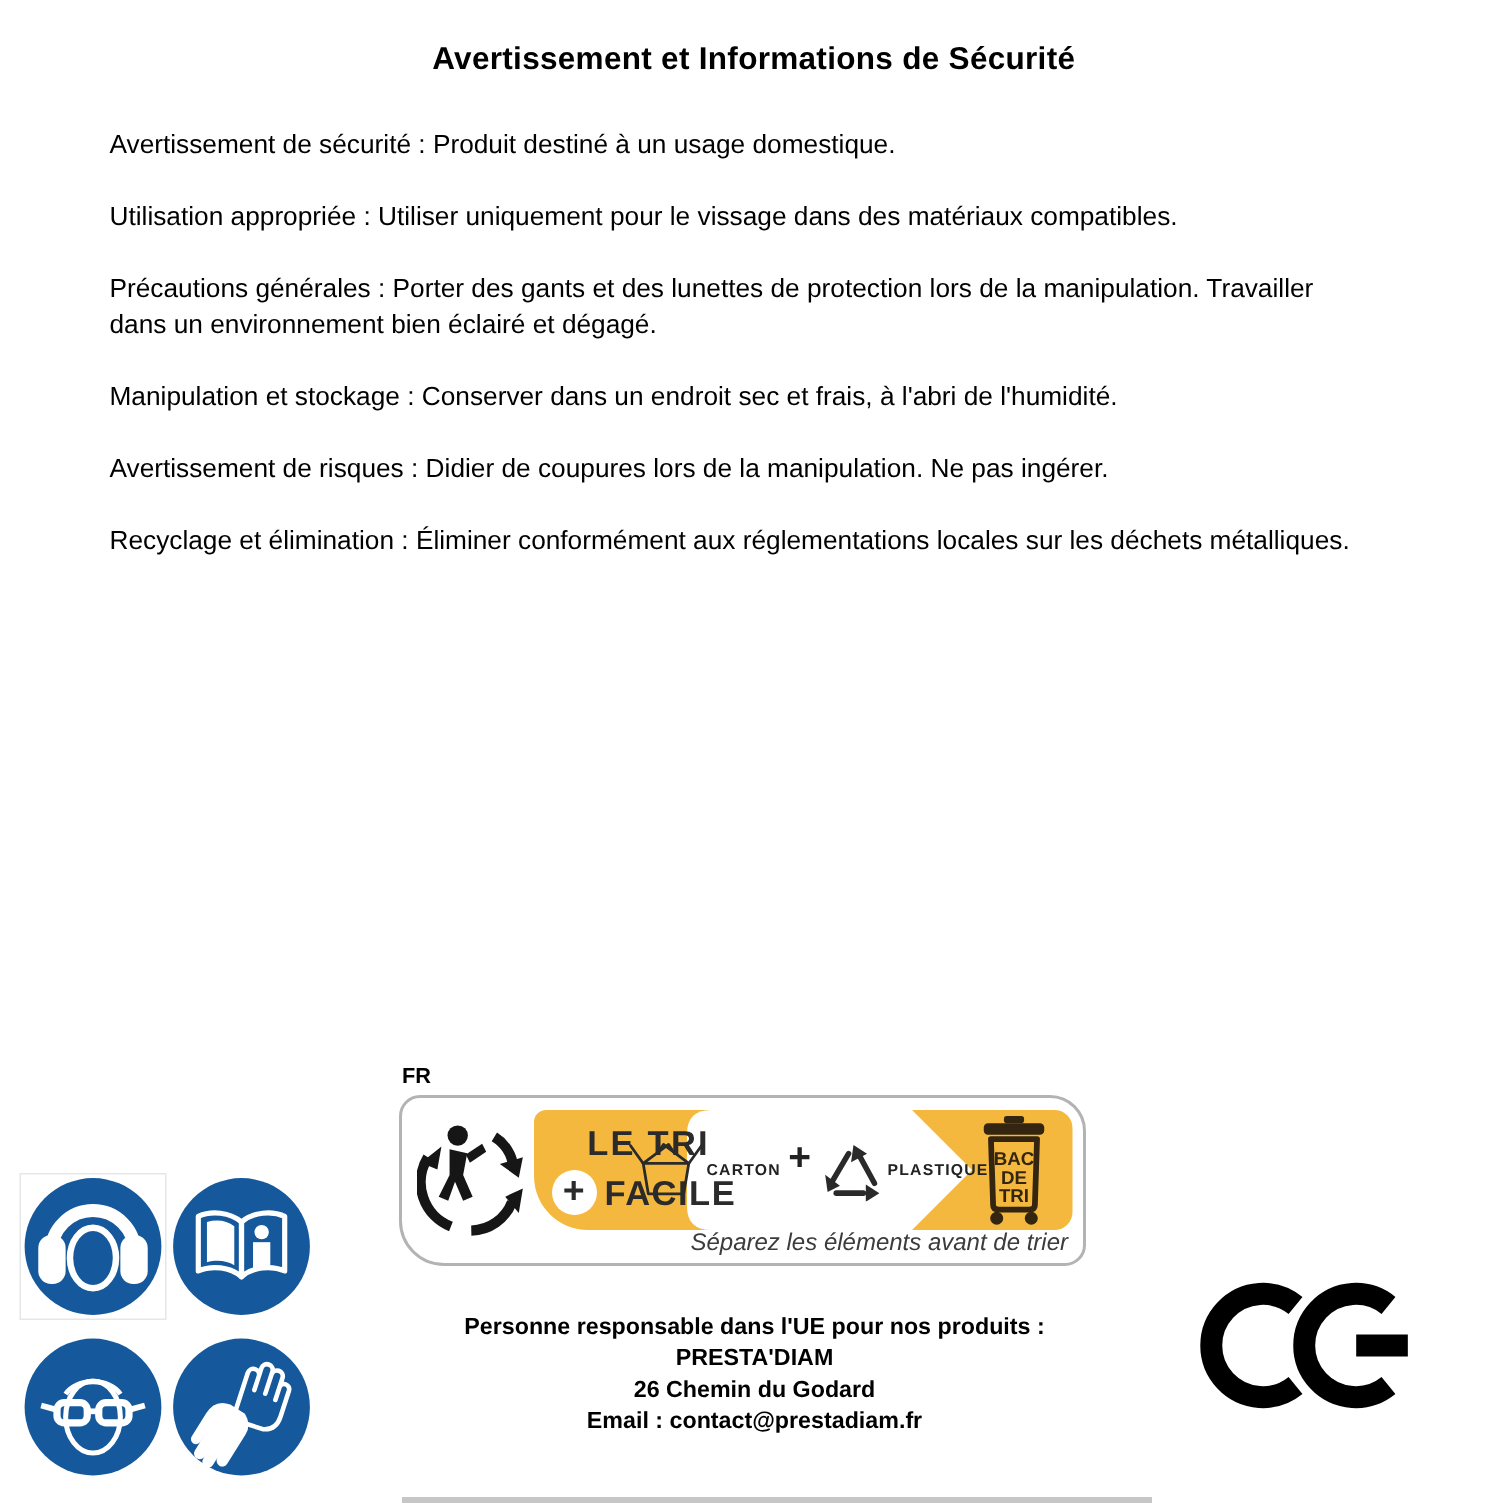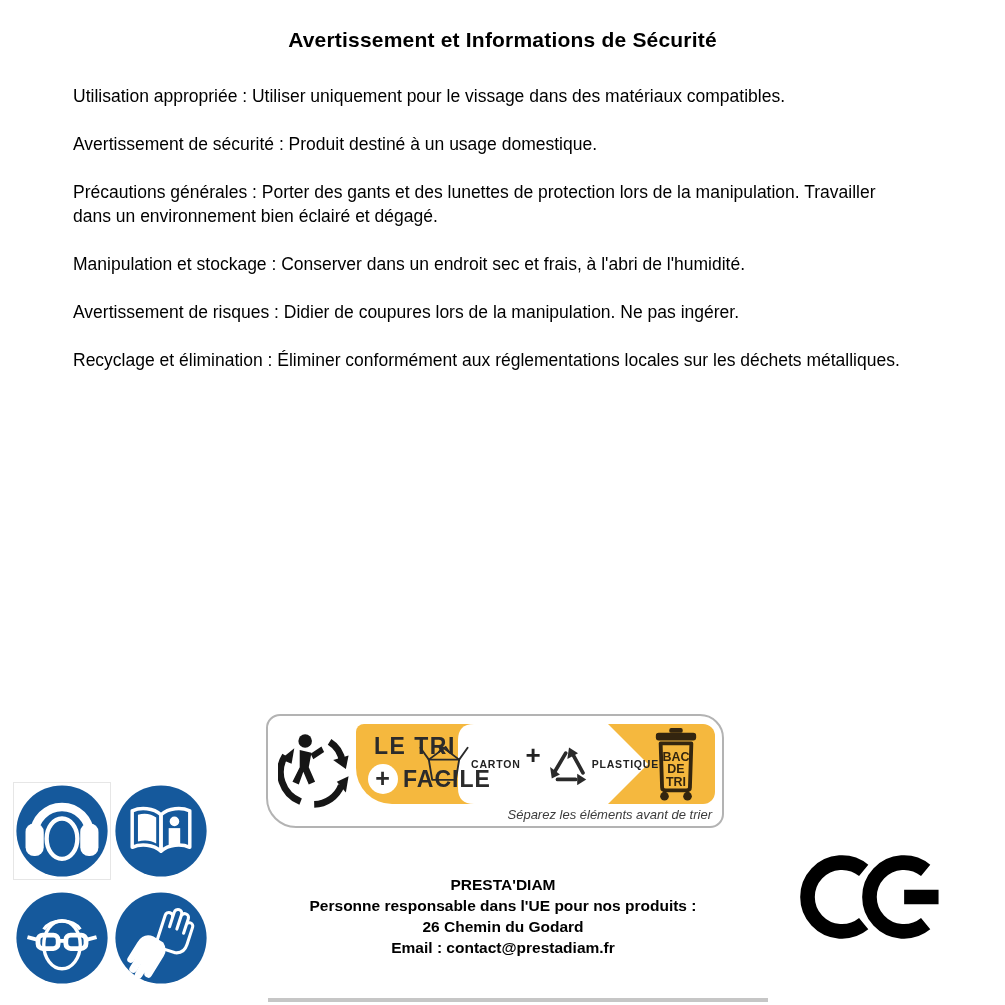--- a/index.html
+++ b/index.html
@@ -26,21 +26,21 @@
   .icon-card { width:96px; height:96px; }
   .icon-card.framed { box-shadow:0 0 0 1px #e6e6e6; background:#fff; }
   .icon-card svg { width:100%; height:100%; display:block; }
   .iso-bg { fill:var(--iso-blue,#15599C); }
 
   
   .recycle-wrap { position:absolute; left:266px; top:710px; width:458px; }
   .fr-label { font-weight:bold; font-size:14.5px; margin-left:2px; }
   .tri-container {
     position:relative; margin-top:4px; height:114px; background:#fff;
-    border:2px solid #b3b3b3; border-radius:14px 24px 14px 30px; box-sizing:border-box;
+    border:2px solid #b3b3b3; border-radius:14px 24px 14px 30px; box-sizing:border-box;text-align:center;
   }
   .triman { position:absolute; left:10px; top:8px; width:76px; height:92px; }
   .yellow-band {
     position:absolute; left:88px; top:8px; right:7px; height:80px;
     background:var(--label-yellow,#F5B83E); border-radius:8px 12px 12px 36px;
   }
   .tri-head { position:absolute; left:12px; top:9px; color:#2b2b2b; font-weight:800; }
   .tri-line1 { font-size:23px; letter-spacing:1.5px; margin-left:6px; }
   .tri-line2 { display:flex; align-items:center; gap:5px; margin-top:4px; font-size:23px; letter-spacing:1px; }
   .plus-circle {
@@ -54,38 +54,38 @@
     display:flex; align-items:center; justify-content:center; gap:4px;
   }
   .material-col { display:flex; flex-direction:row; align-items:center; }
   .mat-label { font-size:10.5px; font-weight:bold; letter-spacing:.8px; color:#222; margin-top:1px; }
   .mat-plus { font-size:26px; font-weight:800; color:#222; margin:0 1px 16px 1px; }
   .bin-group { position:absolute; right:15px; top:4px; width:48px; height:73px; }
   .bin-ink { fill:var(--bin-brown,#33250F); }
   .bin-stroke { stroke:var(--bin-brown,#33250F); fill:none; }
   .separate-line {
     position:absolute; right:10px; bottom:4px;
-    font-style:italic; font-size:13px; color:#3c3c3c;
+    font-style:italic; font-size:16px; color:#3c3c3c;
   }
 
   .address-block {
     position:absolute; left:253px; top:874px; width:500px;
     text-align:center; font-weight:bold; font-size:15.5px; line-height:21px;
   }
   .ce-mark { position:absolute; left:800px; top:842px; width:142px; height:110px; }
   .bottom-line { position:absolute; left:268px; top:998px; width:500px; height:4px; background:#c6c6c6; }
 </style>
 </head>
 <body>
 
 <div class="title">Avertissement et Informations de Sécurité</div>
 
 <div class="body-text">
+  <p>Avertissement de sécurité : Produit destiné à un usage domestique.</p>
   <p>Utilisation appropriée : Utiliser uniquement pour le vissage dans des matériaux compatibles.</p>
-  <p>Avertissement de sécurité : Produit destiné à un usage domestique.</p>
   <p>Précautions générales : Porter des gants et des lunettes de protection lors de la manipulation. Travailler dans un environnement bien éclairé et dégagé.</p>
   <p>Manipulation et stockage : Conserver dans un endroit sec et frais, à l'abri de l'humidité.</p>
   <p>Avertissement de risques : Didier de coupures lors de la manipulation. Ne pas ingérer.</p>
   <p>Recyclage et élimination : Éliminer conformément aux réglementations locales sur les déchets métalliques.</p>
 </div>
 
 <div class="icons-grid">
   <div class="icon-card framed">
     <svg viewBox="0 0 100 100">
       <circle class="iso-bg" cx="50" cy="50" r="47.5"></circle>
@@ -123,20 +123,21 @@
         <path d="M50,56 L50,30 a4,4 0 0 1 8,0 L58,40 L58,24 a4,4 0 0 1 8,0 L66,40 L66,26 a4,4 0 0 1 8,0 L74,42 L74,33 a3.5,3.5 0 0 1 7,0 L81,52 Q81,62 72,64 L58,64 Q50,62 50,56 Z" fill="none" stroke="#fff" stroke-width="3.2" stroke-linejoin="round"></path>
       </g>
       <g transform="rotate(212 42 60)">
         <path d="M28,58 L28,34 a4,4 0 0 1 8,0 L36,44 L36,28 a4,4 0 0 1 8,0 L44,44 L44,30 a4,4 0 0 1 8,0 L52,46 L52,37 a3.5,3.5 0 0 1 7,0 L59,56 Q59,68 48,70 L36,70 Q28,66 28,58 Z" fill="#fff"></path>
       </g>
     </svg>
   </div>
 </div>
 
 <div class="recycle-wrap">
+  <div class="fr-label">FR</div>
   <div class="tri-container">
 
     <svg class="triman" viewBox="0 0 84 92">
       <g fill="#161616">
         <circle cx="30" cy="14" r="7.5"></circle>
         <path d="M24,24 L37,27 L34,43 L41,59 L34,62 L28,48 L23,62 L16,59 L24,43 Z"></path>
         <path d="M36,28 L48,20 L51,26 L39,34 Z"></path>
         <polygon points="3,34 18,22 15,39"></polygon>
         <polygon points="75,45 61,35 78,30"></polygon>
         <polygon points="78,53 65,59 75,71"></polygon>
@@ -200,22 +201,22 @@
         <text x="25" y="47" text-anchor="middle" font-size="13" font-weight="bold" class="bin-ink">DE</text>
         <text x="25" y="60" text-anchor="middle" font-size="13" font-weight="bold" class="bin-ink">TRI</text>
       </svg>
     </div>
 
     <div class="separate-line">Séparez les éléments avant de trier</div>
   </div>
 </div>
 
 <div class="address-block">
+  <div>Personne responsable dans l'UE pour nos produits :</div>
   <div>PRESTA'DIAM</div>
-  <div>Personne responsable dans l'UE pour nos produits :</div>
   <div>26 Chemin du Godard</div>
   <div>Email : contact@prestadiam.fr</div>
 </div>
 
 <svg class="ce-mark" viewBox="0 0 165 112">
   <g stroke="#000" stroke-width="17" fill="none">
     <path d="M74,25 A40,40 0 1 0 74,87"></path>
     <path d="M146,25 A40,40 0 1 0 146,87"></path>
     <path d="M121,56 L161,56"></path>
   </g>

